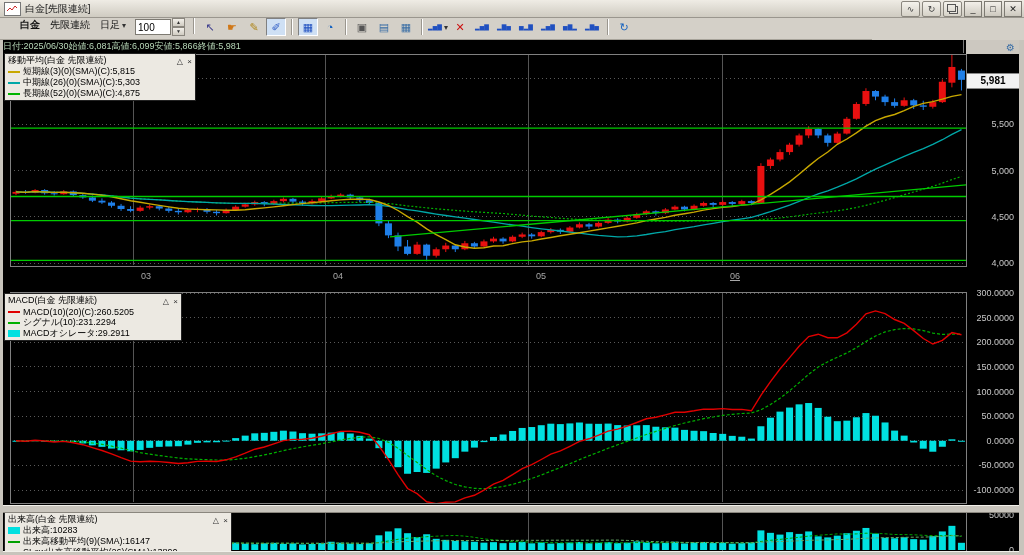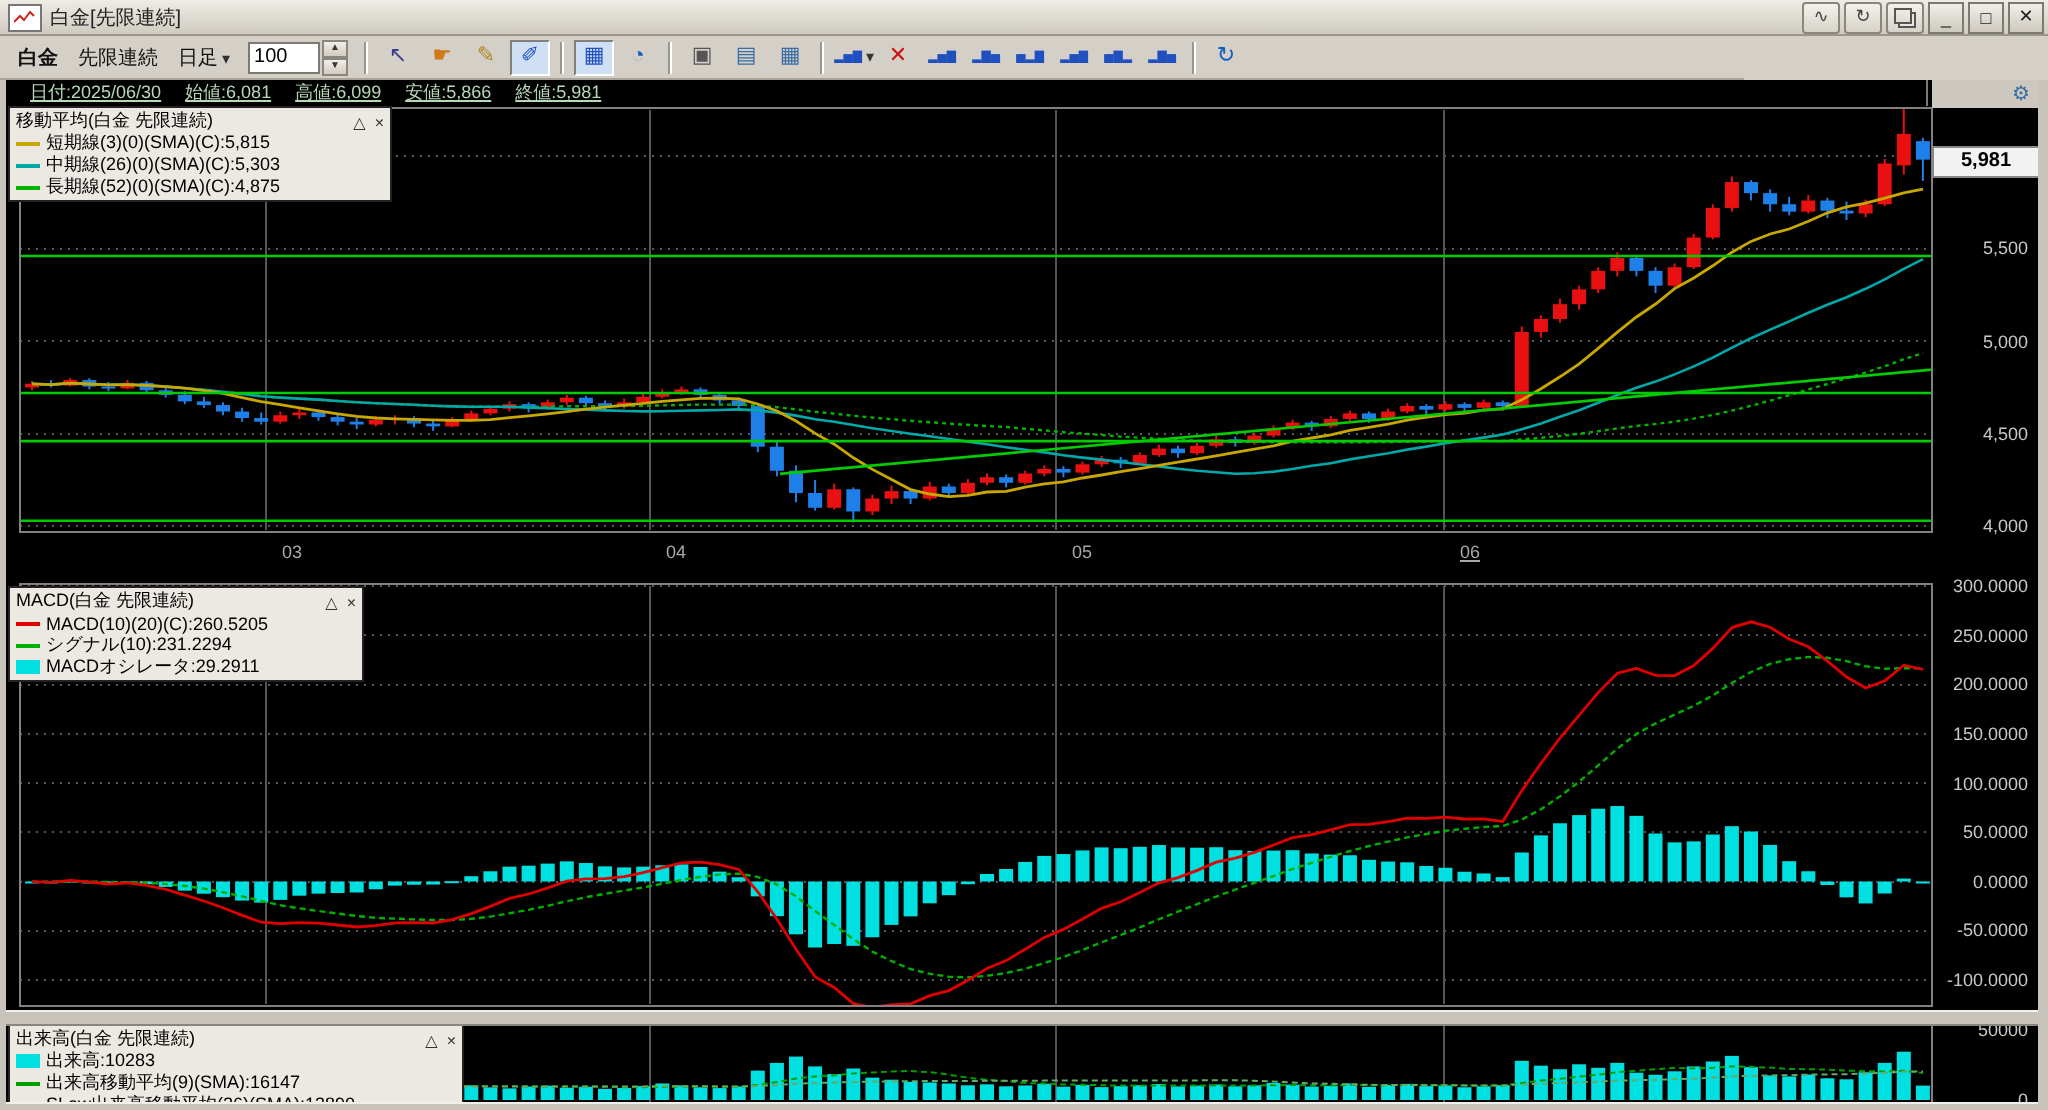--- a/index.html
+++ b/index.html
@@ -15,21 +15,21 @@
   #titlebar .ttl{font-size:10px;color:#222;}
   #titlebar .grow{flex:1;}
   .tb-mini{width:17px;height:14px;margin-left:2px;background:linear-gradient(#f4f2ec,#d6d2c8);
     border:1px solid #8a867e;border-radius:2px;display:flex;align-items:center;justify-content:center;
     font-size:9px;color:#444;}
   .layers-glyph{width:7px;height:6px;border:1px solid #555;box-shadow:2px 2px 0 -1px #e8e5de,2px 2px 0 0 #555;margin:0 2px 2px 0;}
   .winbtn{width:16px;height:14px;margin-left:2px;background:linear-gradient(#f2efe9,#cdc9bf);
     border:1px solid #7d7a72;display:flex;align-items:center;justify-content:center;font-size:9px;color:#222;}
   
   #toolbar{position:absolute;left:0;top:18px;width:872px;height:22px;background:#d4d0c8;
-    border-bottom:1px solid #a7a39a;display:flex;align-items:center;padding:0 4px;box-sizing:border-box;}
+    border-bottom:1px solid #a7a39a;display:flex;align-items:flex-start;padding:0 15px;box-sizing:border-box;}
   .tlabel{margin:0 5px;font-size:10px;color:#111;}
   .tlabel.b{font-weight:bold;}
   .caret{font-size:8px;color:#333;margin-left:2px;}
   .spin{display:flex;align-items:center;margin:0 4px;}
   .spin input{width:30px;height:14px;border:1px solid #7d7a72;font-size:10px;padding:0 2px;
     font-family:"Liberation Sans","DejaVu Sans",sans-serif;}
   .spin .arrows{display:flex;flex-direction:column;margin-left:1px;}
   .spin .arrows span{width:11px;height:7px;border:1px solid #8a867e;background:linear-gradient(#f2efe9,#d0ccc2);
     font-size:5px;line-height:6px;text-align:center;color:#333;}
   .sep{width:1px;height:16px;background:#9a968e;border-right:1px solid #fff;margin:0 4px;}
@@ -37,21 +37,21 @@
     border:1px solid transparent;font-size:11px;background:transparent;padding:0;}
   .icon-btn.pressed{background:#cfe0f4;border-color:#808080 #fff #fff #808080;}
   .icon-btn .g{line-height:1;}
   .icon-btn .sm{font-size:6px;letter-spacing:0;}
   
   #chartarea{position:absolute;left:0;top:40px;width:1024px;height:515px;background:#000;}
   #chart-svg{position:absolute;left:0;top:0;}
   #statusbar{position:absolute;left:3px;top:0;width:960px;height:13px;background:#000;
     border-right:1px solid #7a7a7a;color:#b8d8b8;font-size:9px;display:flex;align-items:center;
     white-space:nowrap;overflow:hidden;}
-  #statusbar span{margin-left:12px;text-decoration:underline;}
+  #statusbar span{margin-left:0;}
   #axis-chip{position:absolute;left:966px;top:0;width:53px;height:14px;background:#ccc8c0;
     display:flex;align-items:center;justify-content:flex-end;padding-right:4px;box-sizing:border-box;}
   #axis-chip .wrench{font-size:10px;color:#3a6ea5;}
   .frame{position:absolute;background:#c8c4bc;}
   #splitter{position:absolute;left:0;top:465px;width:1024px;height:6px;background:#c8c4bc;
     border-top:1px solid #f2f0ea;border-bottom:1px solid #8a867e;}
   #bottomstrip{position:absolute;left:0;top:511px;width:1024px;height:4px;background:#c8c4bc;
     border-top:1px solid #f2f0ea;}
   
   .tick{position:absolute;width:46px;text-align:right;font-size:9px;color:#c8c8c8;left:968px;}

